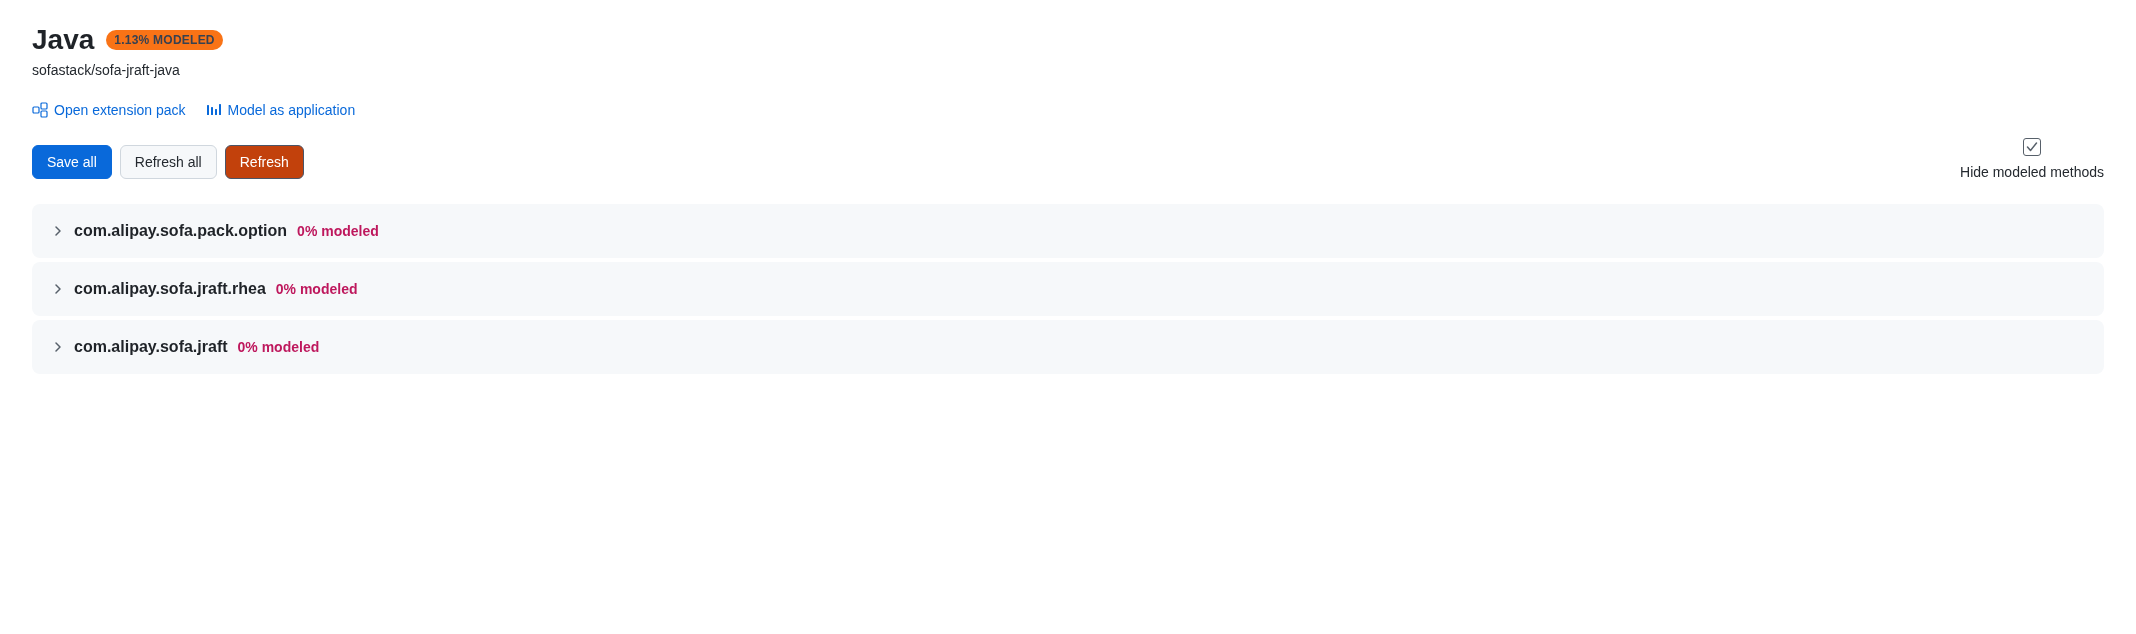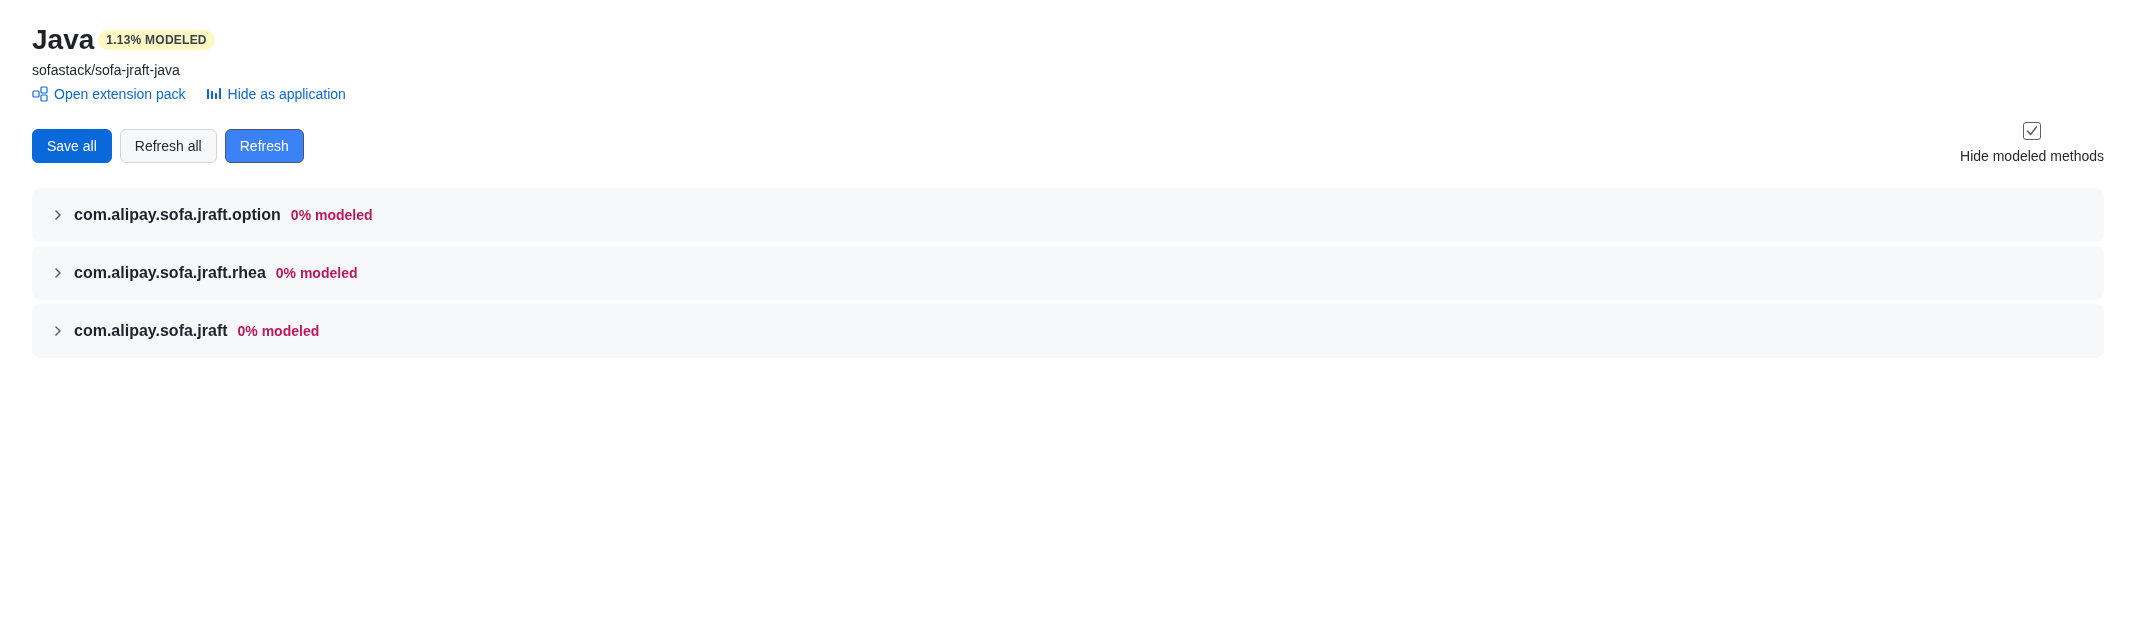--- a/index.html
+++ b/index.html
@@ -16,44 +16,44 @@
       padding: 24px 32px;
     }
 
     .header-section {
       margin-bottom: 16px;
     }
 
     .title-row {
       display: flex;
       align-items: center;
-      gap: 4px;
+      gap: 12px;
       margin-bottom: 6px;
     }
 
     .page-title {
       font-size: 28px;
       font-weight: 700;
       color: #1f2328;
     }
 
     .modeled-badge {
-      background: #fef9c3;
+      background: #f97316;
       color: #374151;
       font-size: 12px;
       font-weight: 600;
       padding: 3px 8px;
       border-radius: 20px;
       letter-spacing: 0.02em;
     }
 
     .repo-path {
       font-size: 14px;
       color: #24292f;
-      margin-bottom: 8px;
+      margin-bottom: 24px;
     }
 
     .links-row {
       display: flex;
       gap: 20px;
       margin-bottom: 20px;
     }
 
     .link-item {
       display: flex;
@@ -99,21 +99,21 @@
       border-color: #0969da;
     }
 
     .btn-secondary {
       background: #f6f8fa;
       color: #24292f;
       border-color: #d0d7de;
     }
 
     .btn-dark {
-      background: #3b82f6;
+      background: #c2410c;
       color: #ffffff;
       border-color: #4a5568;
     }
 
     .toolbar-right {
       display: flex;
       align-items: center;
       gap: 8px;
     }
 
@@ -205,21 +205,21 @@
     </a>
     <a class="link-item">
       <span class="link-icon">
         <svg width="16" height="16" viewBox="0 0 16 16" fill="none">
           <rect x="1" y="3" width="2" height="10" rx="0.5" fill="#0969da"></rect>
           <rect x="5" y="5" width="2" height="8" rx="0.5" fill="#0969da"></rect>
           <rect x="9" y="7" width="2" height="6" rx="0.5" fill="#0969da"></rect>
           <rect x="13" y="2" width="2" height="11" rx="0.5" fill="#0969da"></rect>
         </svg>
       </span>
-      <span>Hide as application</span>
+      <span>Model as application</span>
     </a>
   </div>
 </div>
 
 <div class="toolbar-row">
   <div class="toolbar-left">
     <button class="btn btn-primary">Save all</button>
     <button class="btn btn-secondary">Refresh all</button>
     <button class="btn btn-dark">Refresh</button>
   </div>
@@ -236,21 +236,21 @@
   </div>
 </div>
 
 <div class="package-list">
   <div class="package-row">
     <span class="chevron-icon">
       <svg width="12" height="12" viewBox="0 0 12 12" fill="none">
         <polyline points="4,2 8,6 4,10" stroke="#57606a" stroke-width="1.5" stroke-linecap="round" stroke-linejoin="round"></polyline>
       </svg>
     </span>
-    <span class="package-name">com.alipay.sofa.jraft.option</span>
+    <span class="package-name">com.alipay.sofa.pack.option</span>
     <span class="package-modeled">0% modeled</span>
   </div>
 
   <div class="package-row">
     <span class="chevron-icon">
       <svg width="12" height="12" viewBox="0 0 12 12" fill="none">
         <polyline points="4,2 8,6 4,10" stroke="#57606a" stroke-width="1.5" stroke-linecap="round" stroke-linejoin="round"></polyline>
       </svg>
     </span>
     <span class="package-name">com.alipay.sofa.jraft.rhea</span>

